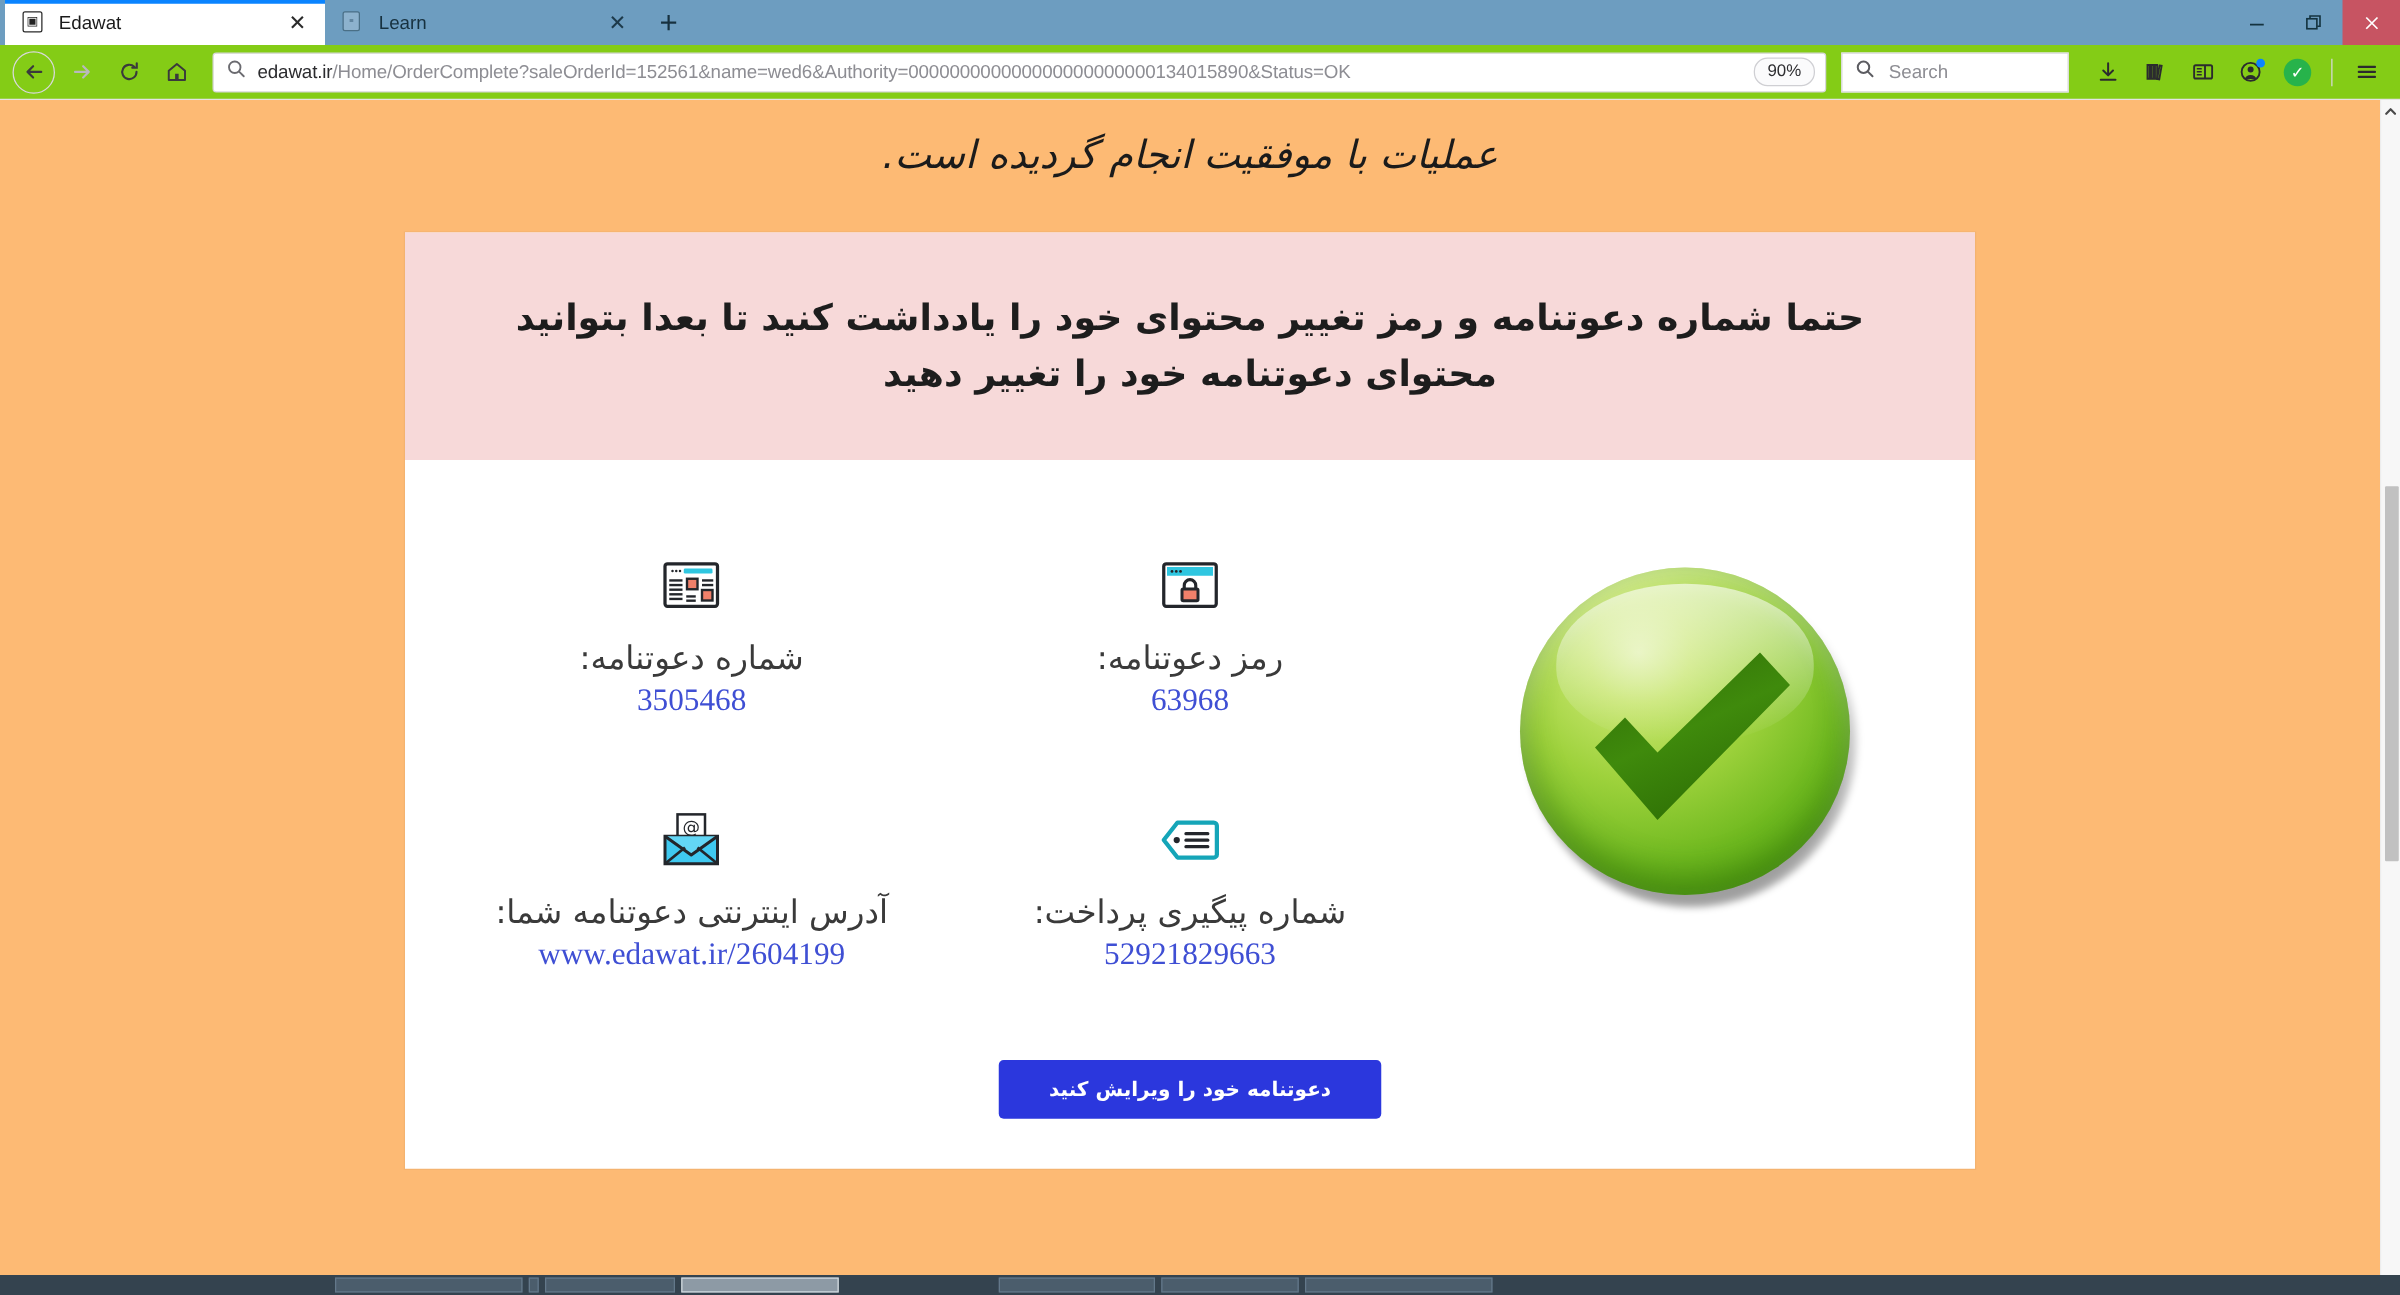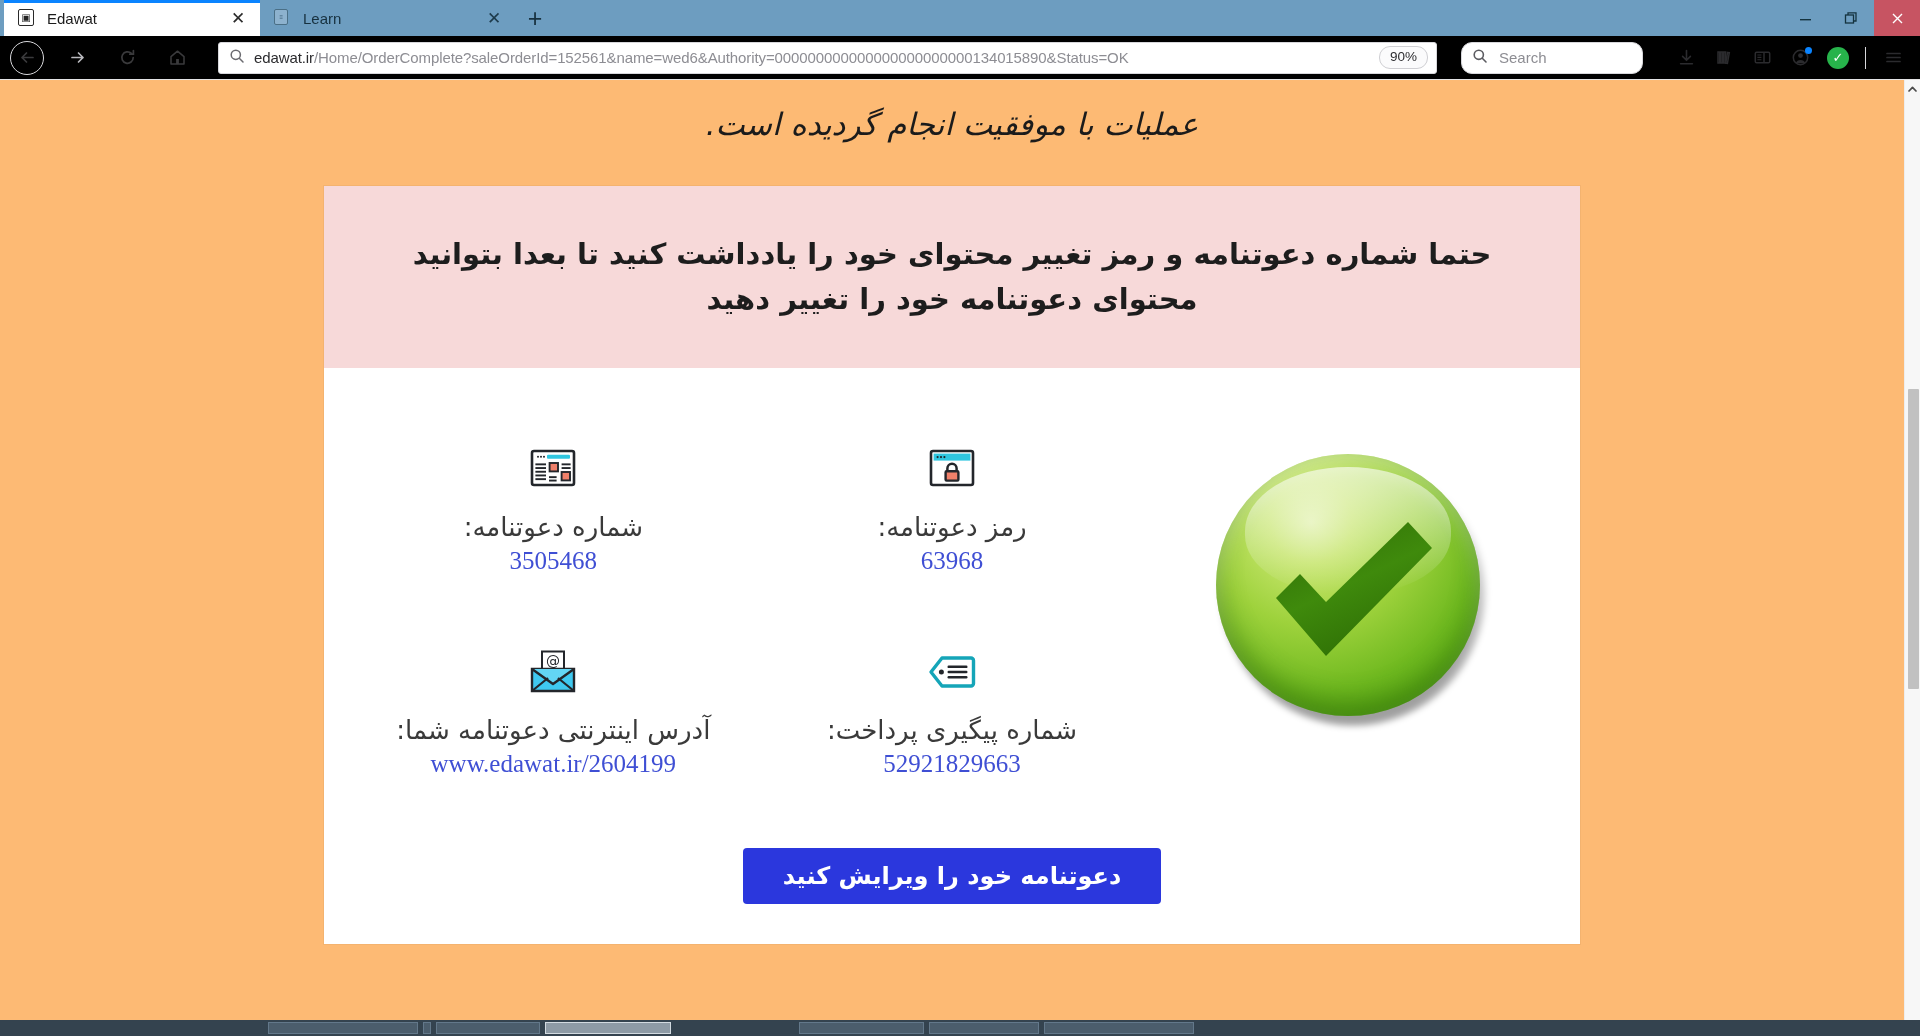--- a/index.html
+++ b/index.html
@@ -61,24 +61,24 @@
   }
 
   .wincontrols { position: absolute; right: 0; top: 0; height: 36px; display:flex; }
   .wc { width: 46px; height: 36px; display:flex; align-items:center; justify-content:center; color:#14333f; }
   .wc.close { background: #c75462; color:#fff; }
   .wc svg { display:block; }
 
   
   .navbar {
     height: 44px; flex: 0 0 44px;
-    background: #000000;
+    background: #84cc16;
     display: flex; align-items: center;
     padding: 0 10px;
-    gap: 16px;
+    gap: 4px;
     border-bottom: 1px solid #e3e3e5;
   }
   .navbtn {
     width: 34px; height: 34px; border-radius: 50%;
     display:flex; align-items:center; justify-content:center;
     color: #3a3a3c;
   }
   .navbtn.back { border: 1px solid #d9d9dc; }
   .navbtn.fwd { color: #b9b9bd; }
   .navbtn.home { margin-right: 8px; }
@@ -99,21 +99,21 @@
     letter-spacing: -.1px;
   }
   .url-text b { color: #2b2b2e; font-weight: 400; }
   .zoom-badge {
     flex: 0 0 auto; font-size: 13.5px; color: #2e2e31;
     border: 1px solid #cfcfd3; border-radius: 11px;
     padding: 1px 10px 2px; background: #fbfbfc; line-height: 1.3;
   }
   .searchbar {
     flex: 0 0 182px; height: 32px; margin-left: 8px;
-    background: #ffffff; border: 1px solid #d7d7db; border-radius: 11px;
+    background: #ffffff; border: 1px solid #d7d7db; border-radius: 0;
     display: flex; align-items: center; gap: 11px; padding: 0 10px;
   }
   .search-ph { font-size: 15px; color: #8d8d93; }
 
   .toolicons { display:flex; align-items:center; gap: 4px; margin-left: 10px; }
   .toolicon { width: 34px; height: 34px; display:flex; align-items:center; justify-content:center; color:#2b2b2e; position:relative; }
   .acct-dot { position:absolute; top:6px; right:5px; width:7px;height:7px;border-radius:50%;background:#0a84ff; }
   .greencheck {
     width: 22px; height: 22px; border-radius: 50%; background: #27b34b;
     display:flex; align-items:center; justify-content:center; color:#fff; font-size: 13px;
@@ -189,21 +189,21 @@
     border-radius: 50% 50% 46% 46%;
     background: linear-gradient(to bottom, rgba(255,255,255,.62), rgba(255,255,255,0));
   }
   .checkwrap svg { position:absolute; inset:0; }
 
   .btnrow { text-align:center; padding-top: 70px; }
   .edit-btn {
     display: inline-block;
     background: #2b37dd;
     color: #ffffff;
-    font-size: 24px;
+    font-size: 16px;
     font-weight: bold;
     padding: 14px 40px;
     border: none;
     border-radius: 4px;
     font-family: "DejaVu Sans", "Liberation Sans", sans-serif;
     cursor: pointer;
   }
 
   
   .scrollbar {

